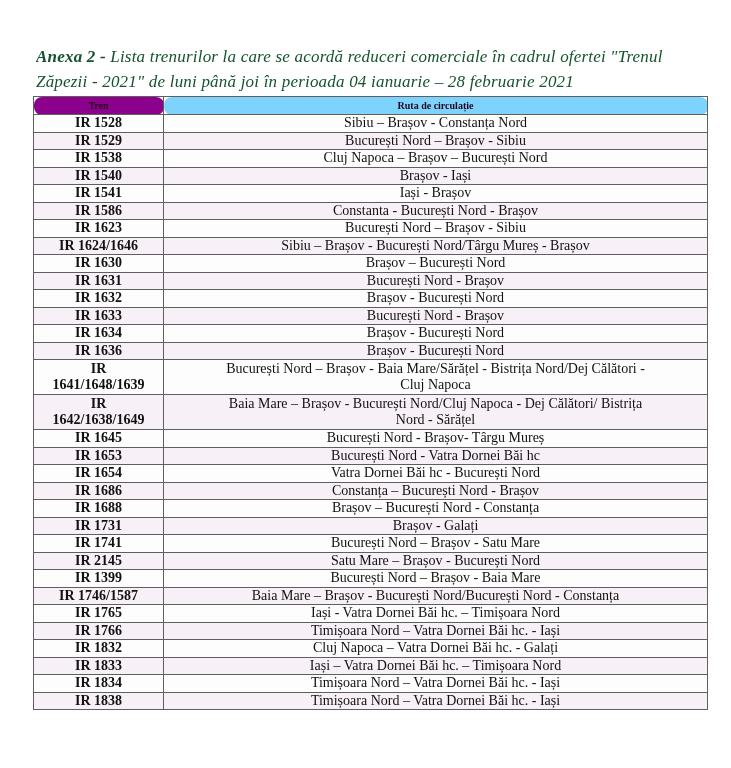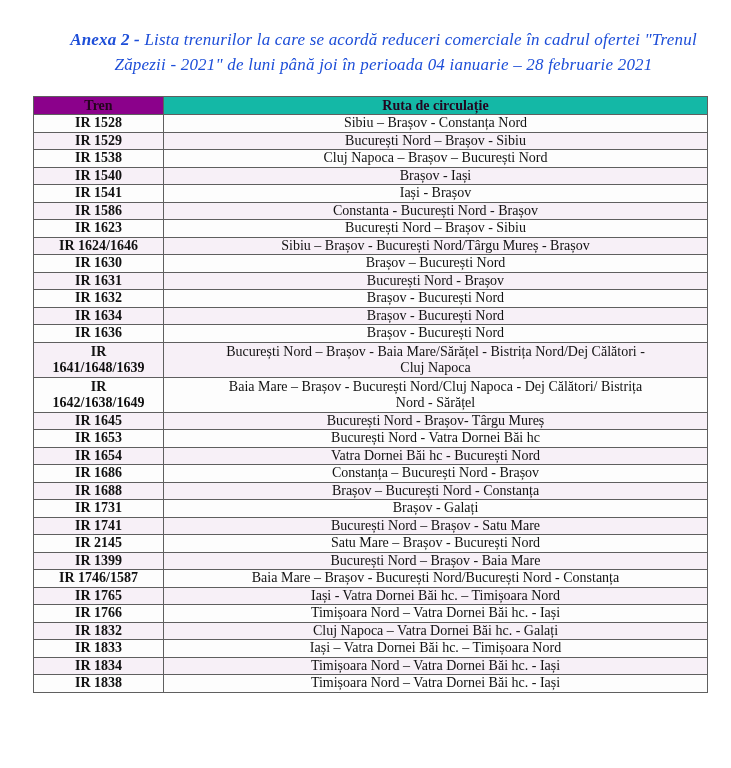--- a/index.html
+++ b/index.html
@@ -14,28 +14,27 @@
   }
   .page {
     position: relative;
     width: 731px;
     height: 768px;
     background: #ffffff;
   }
   .doc-title {
     position: absolute;
     left: 36px;
-    top: 27px;
+    top: 44px;
     width: 695px;
     font-size: 17px;
     font-style: italic;
     line-height: 25px;
-    color: #1d4ed8;
+    color: #14532d;
     letter-spacing: 0.2px;
-    text-align: center;
   }
   .doc-title .line1 {
     white-space: nowrap;
     overflow: hidden;
   }
   .doc-title .bold-prefix {
     font-weight: bold;
   }
   table.train-table {
     position: absolute;
@@ -54,21 +53,22 @@
     font-size: 14px;
     line-height: 16px;
     white-space: pre-line;
     overflow: hidden;
   }
   table.train-table thead tr {
     height: 18px;
   }
   table.train-table th {
     font-weight: bold;
-    font-size: 14px;
+    font-size: 10px;
+    border-radius: 8px;
   }
   table.train-table col.col-train { width: 130px; }
   table.train-table col.col-route { width: 544px; }
   table.train-table tbody tr { height: 17.5px; font-family: Liberation Serif, serif; }
   table.train-table tbody tr.tall { height: 35px; }
   table.train-table tbody tr:nth-child(even) td { background: #f7f0f7; }
   table.train-table tbody tr:nth-child(odd) td { background: #fdfdfd; }
   table.train-table td.train-cell { font-weight: bold; }
 </style>
 </head>
@@ -82,21 +82,21 @@
   </div>
 
   <table class="train-table">
     <colgroup>
       <col class="col-train">
       <col class="col-route">
     </colgroup>
     <thead>
       <tr>
         <th style="background: rgb(139, 1, 139); color: rgb(36, 4, 30);">Tren</th>
-        <th style="background: #14b8a6; color: rgb(36, 4, 30);">Ruta de circulație</th>
+        <th style="background: #7dd3fc; color: rgb(36, 4, 30);">Ruta de circulație</th>
       </tr>
     </thead>
     <tbody>
 
         <tr>
           <td class="train-cell">IR 1528</td>
           <td class="route-cell">Sibiu – Brașov - Constanța Nord</td>
         </tr>
 
         <tr>
@@ -142,20 +142,24 @@
         <tr>
           <td class="train-cell">IR 1631</td>
           <td class="route-cell">București Nord - Brașov</td>
         </tr>
 
         <tr>
           <td class="train-cell">IR 1632</td>
           <td class="route-cell">Brașov - București Nord</td>
         </tr>
 
+        <tr>
+          <td class="train-cell">IR 1633</td>
+          <td class="route-cell">București Nord - Brașov</td>
+        </tr>
 
         <tr>
           <td class="train-cell">IR 1634</td>
           <td class="route-cell">Brașov - București Nord</td>
         </tr>
 
         <tr>
           <td class="train-cell">IR 1636</td>
           <td class="route-cell">Brașov - București Nord</td>
         </tr>

